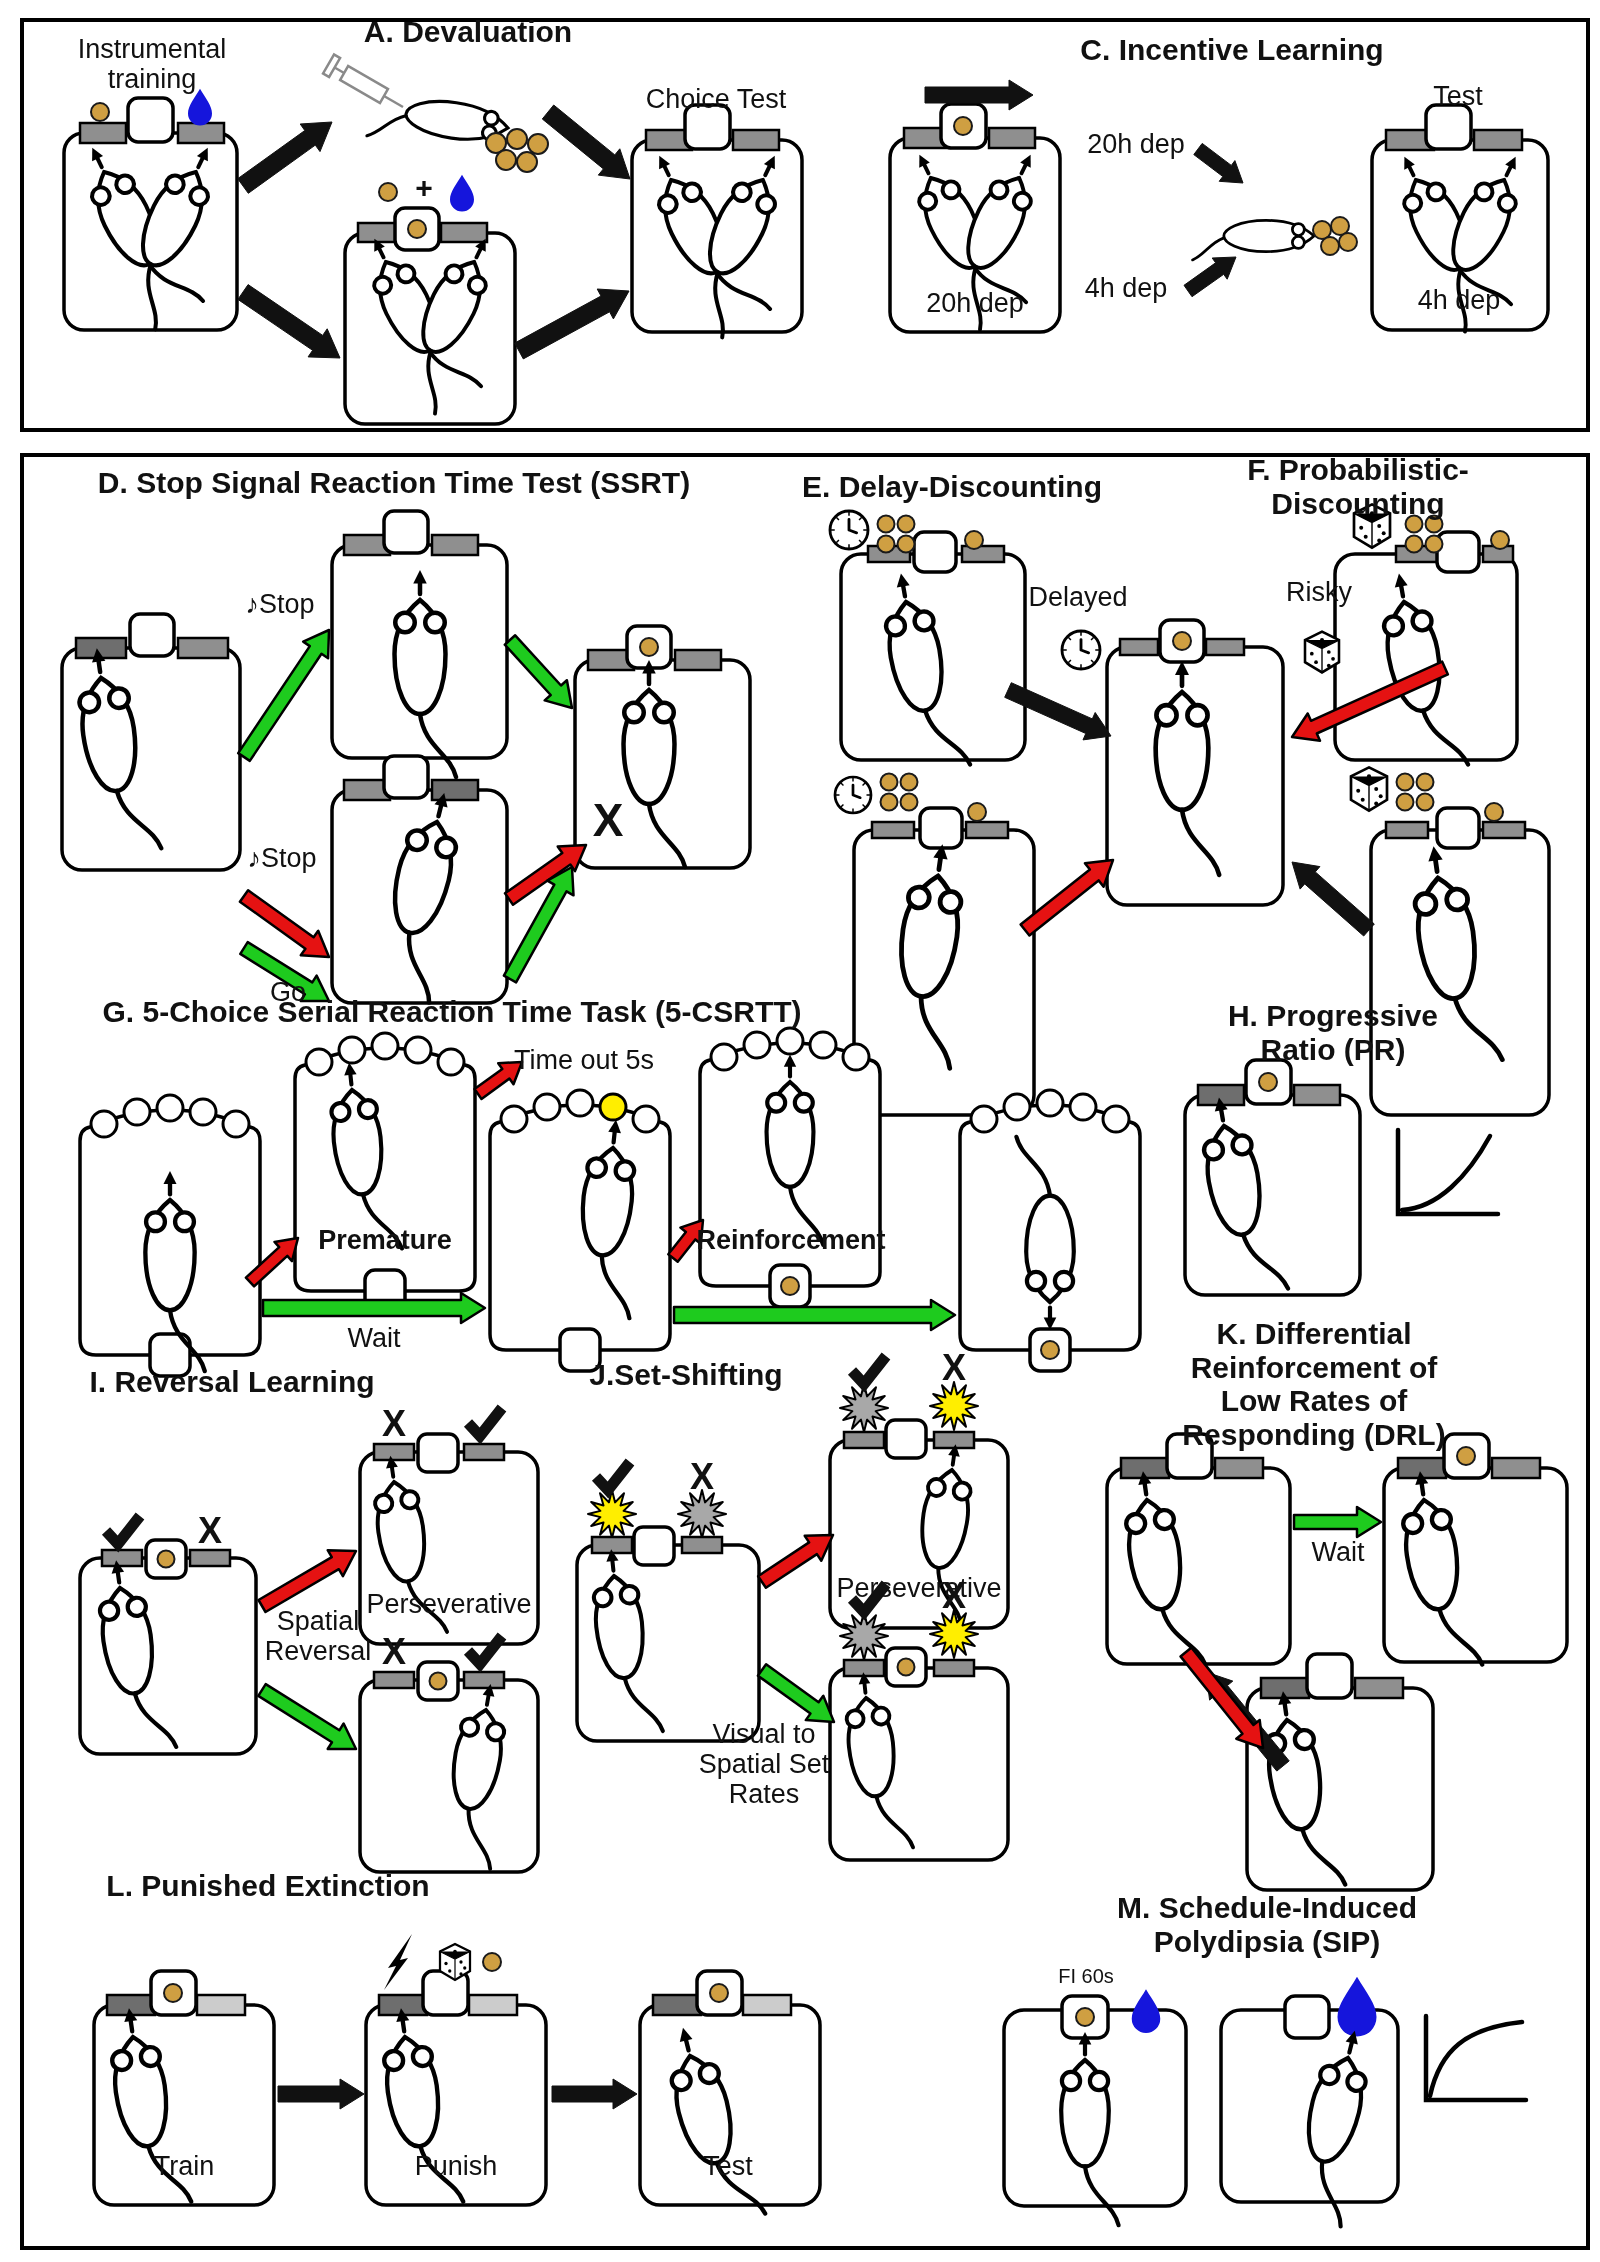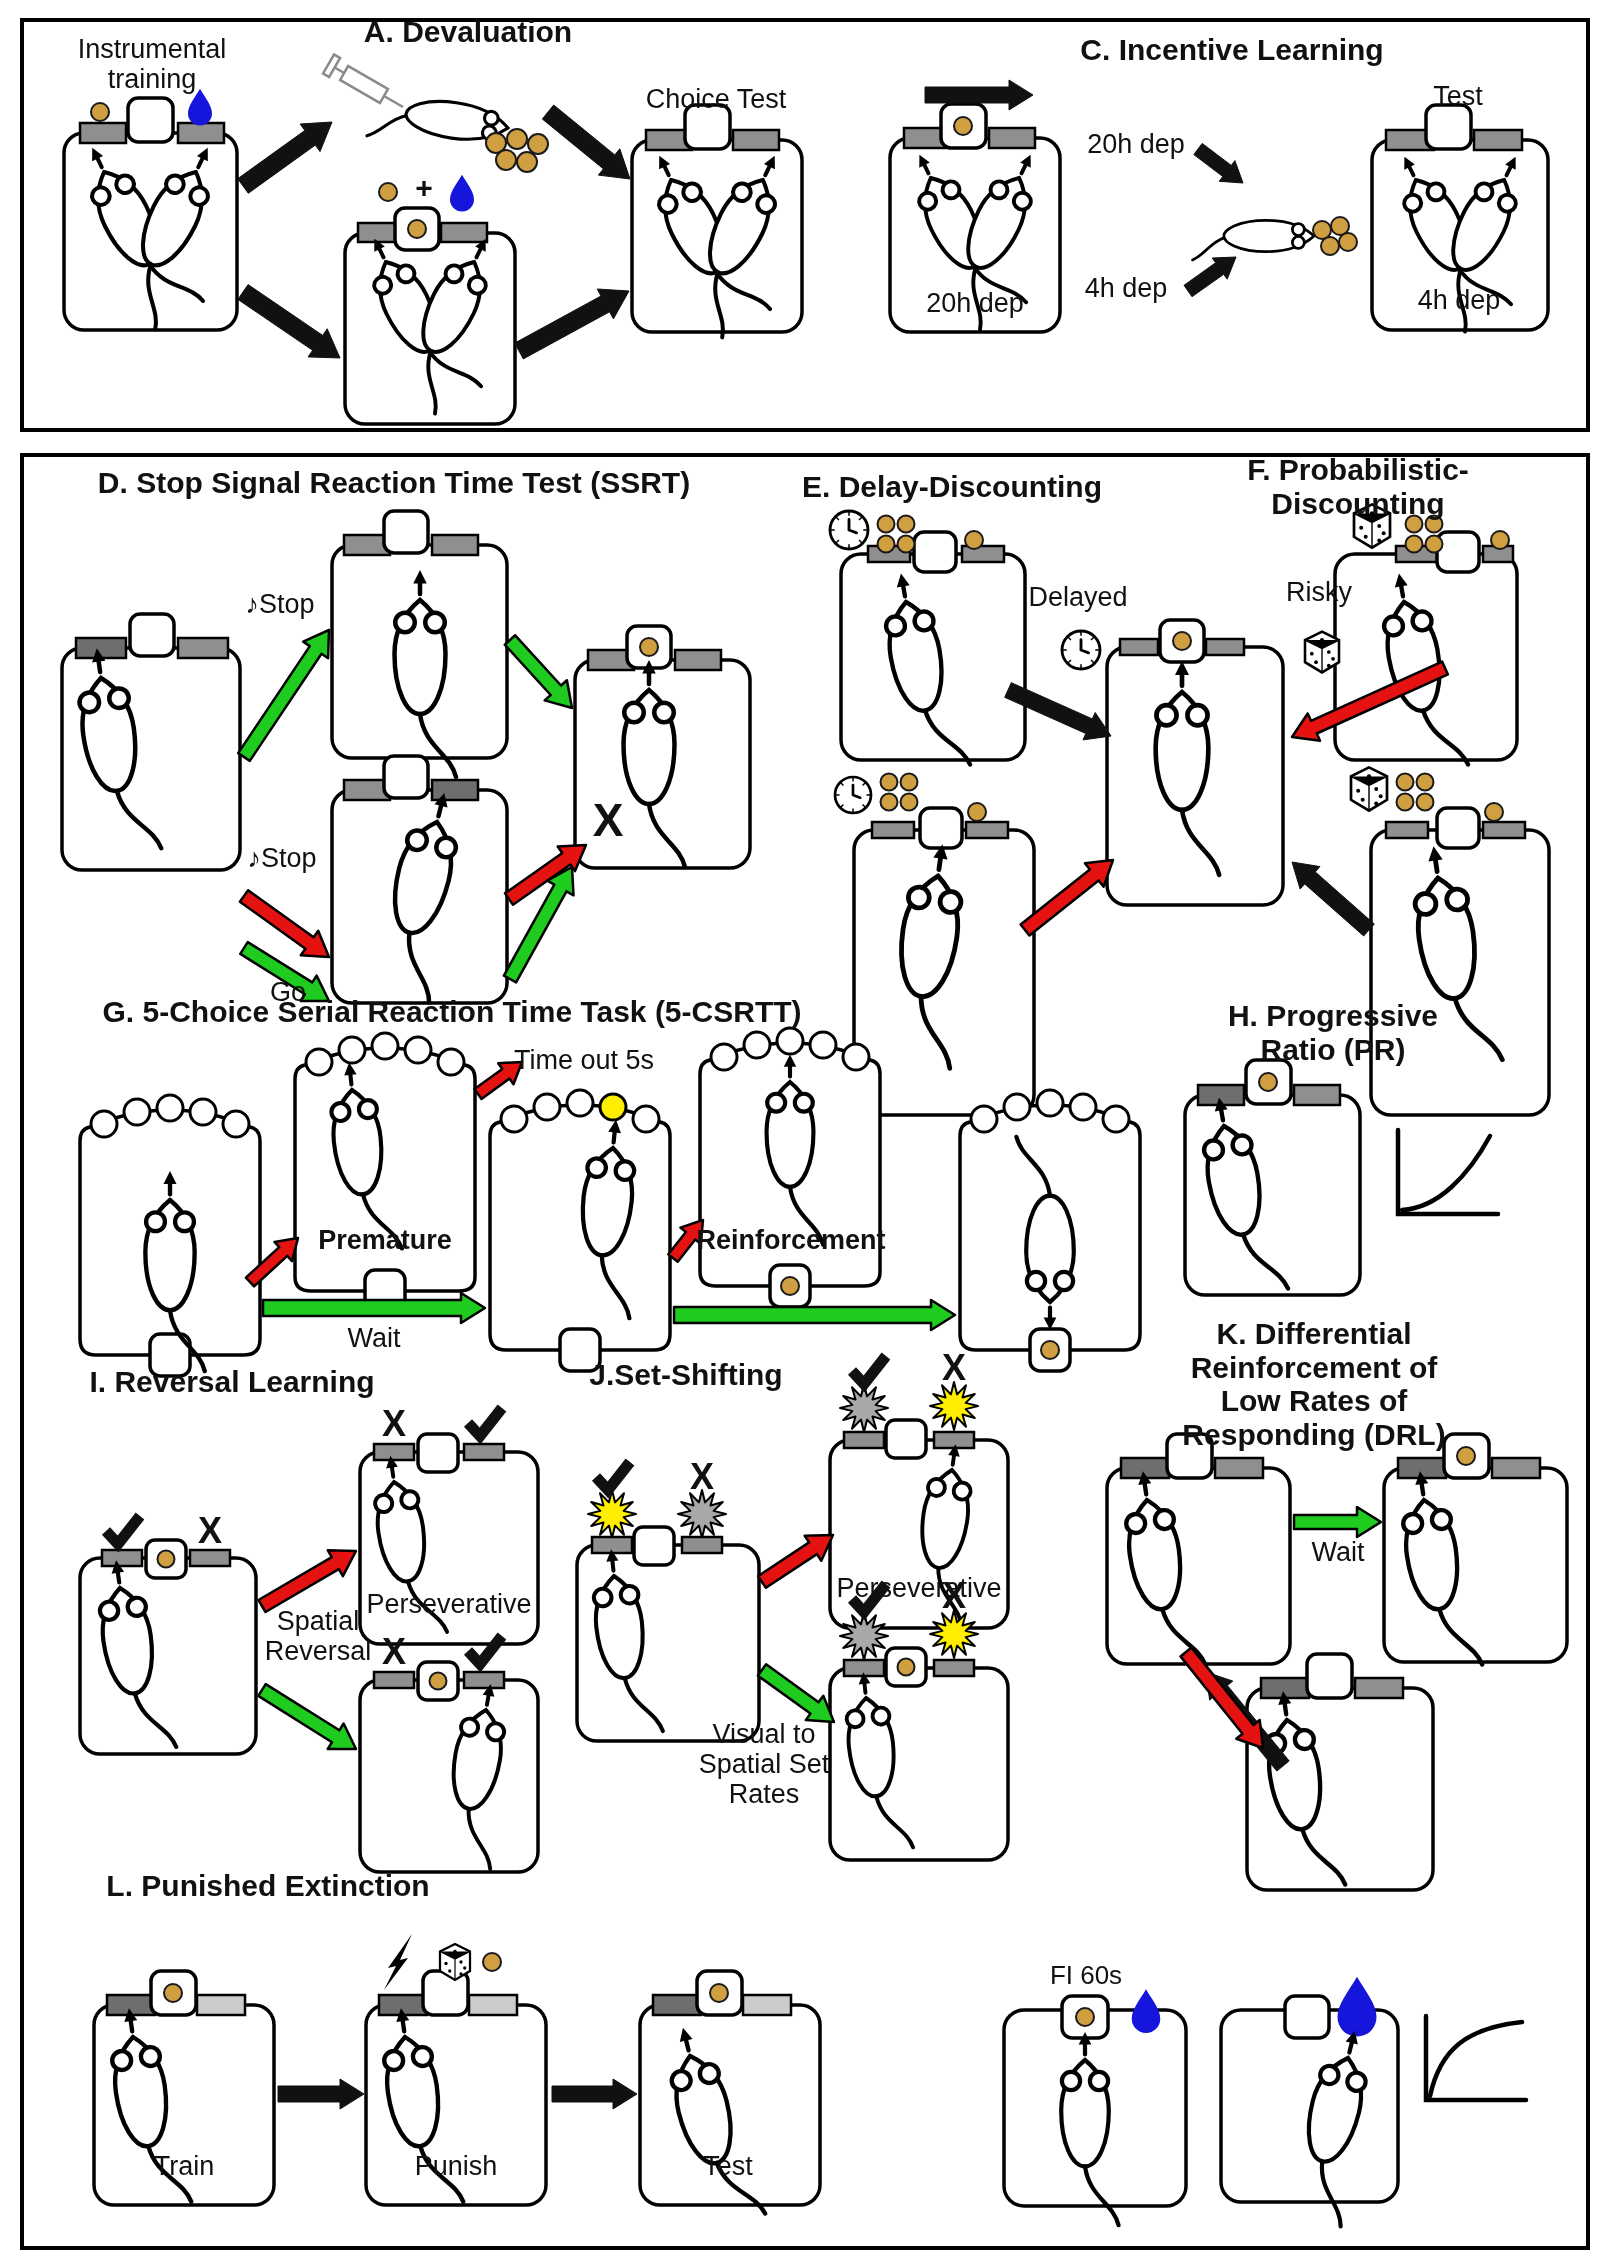--- a/index.html
+++ b/index.html
@@ -530,14 +530,15 @@
 
 <div class="lbl ttl" style="left:1314px;top:1384px">K. Differential Reinforcement of
 Low Rates of Responding (DRL)</div>
 <div class="lbl" style="left:1338px;top:1552px">Wait</div>
 
 <div class="lbl ttl" style="left:268px;top:1886px">L. Punished Extinction</div>
 <div class="lbl" style="left:184px;top:2166px">Train</div>
 <div class="lbl" style="left:456px;top:2166px">Punish</div>
 <div class="lbl" style="left:728px;top:2166px">Test</div>
 
-<div class="lbl" style="left:1086px;top:1976px;font-size:26px">FI 60s</div>
+<div class="lbl ttl" style="left:1267px;top:1925px">M. Schedule-Induced Polydipsia (SIP)</div>
+<div class="lbl" style="left:1086px;top:1976px;font-size:20px">FI 60s</div>
 </div>
 
 </body></html>

